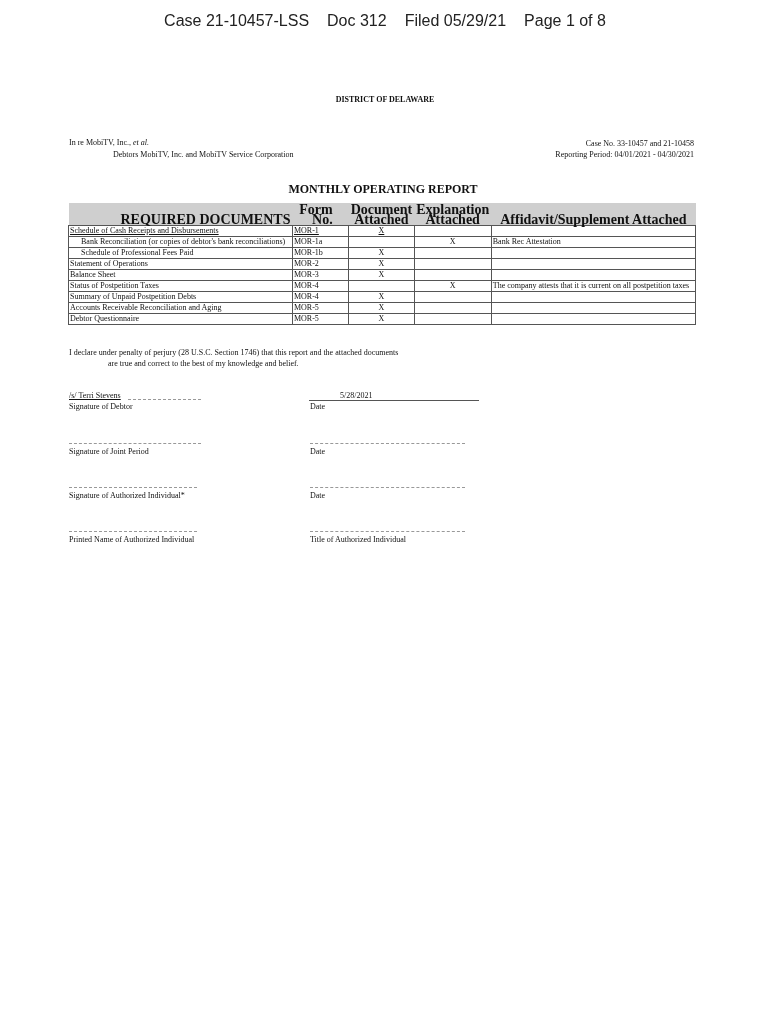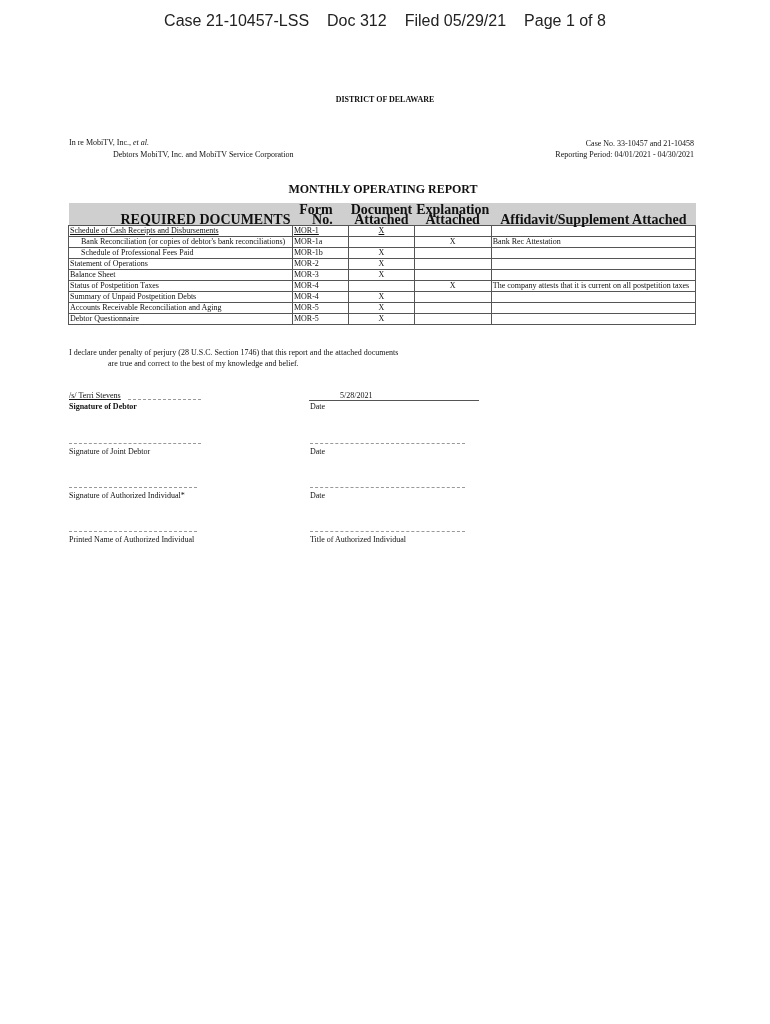--- a/index.html
+++ b/index.html
@@ -125,27 +125,27 @@
         <td></td>
       </tr>
     </tbody>
 </table>
 
 <div class="abs" style="top:347px; left:69px;">I declare under penalty of perjury (28 U.S.C. Section 1746) that this report and the attached documents</div>
 <div class="abs" style="top:358px; left:69px;margin-left:39px;">are true and correct to the best of my knowledge and belief.</div>
 
 <div class="abs" style="top:390px; left:69px; text-decoration: underline;">/s/ Terri Stevens</div>
 <div class="sigline" style="top:399px; left:128px; width:73px;"></div>
-<div class="abs" style="top:401px; left:69px;font-weight:bold;">Signature of Debtor</div>
+<div class="abs" style="top:401px; left:69px;">Signature of Debtor</div>
 <div class="abs" style="top:390px; left:340px;">5/28/2021</div>
 <div class="sigline solid" style="top:400px; left:309px; width:170px;"></div>
 <div class="abs" style="top:401px; left:310px;">Date</div>
 
 <div class="sigline" style="top:443px; left:69px; width:132px;"></div>
-<div class="abs" style="top:446px; left:69px;">Signature of Joint Debtor</div>
+<div class="abs" style="top:446px; left:69px;">Signature of Joint Period</div>
 <div class="sigline" style="top:443px; left:310px; width:155px;"></div>
 <div class="abs" style="top:446px; left:310px;">Date</div>
 
 <div class="sigline" style="top:487px; left:69px; width:128px;"></div>
 <div class="abs" style="top:490px; left:69px;">Signature of Authorized Individual*</div>
 <div class="sigline" style="top:487px; left:310px; width:155px;"></div>
 <div class="abs" style="top:490px; left:310px;">Date</div>
 
 <div class="sigline" style="top:531px; left:69px; width:128px;"></div>
 <div class="abs" style="top:534px; left:69px;">Printed Name of Authorized Individual</div>

